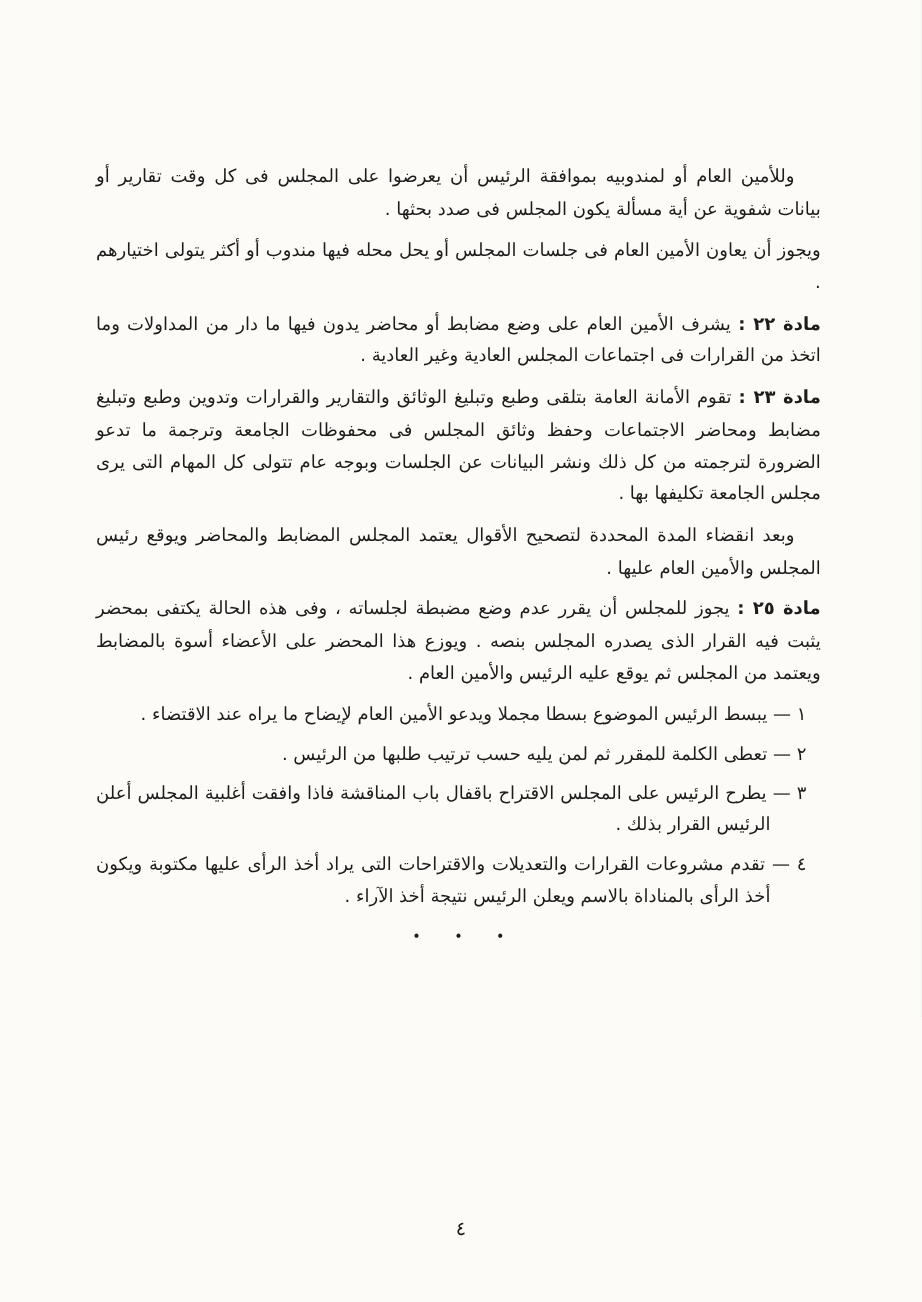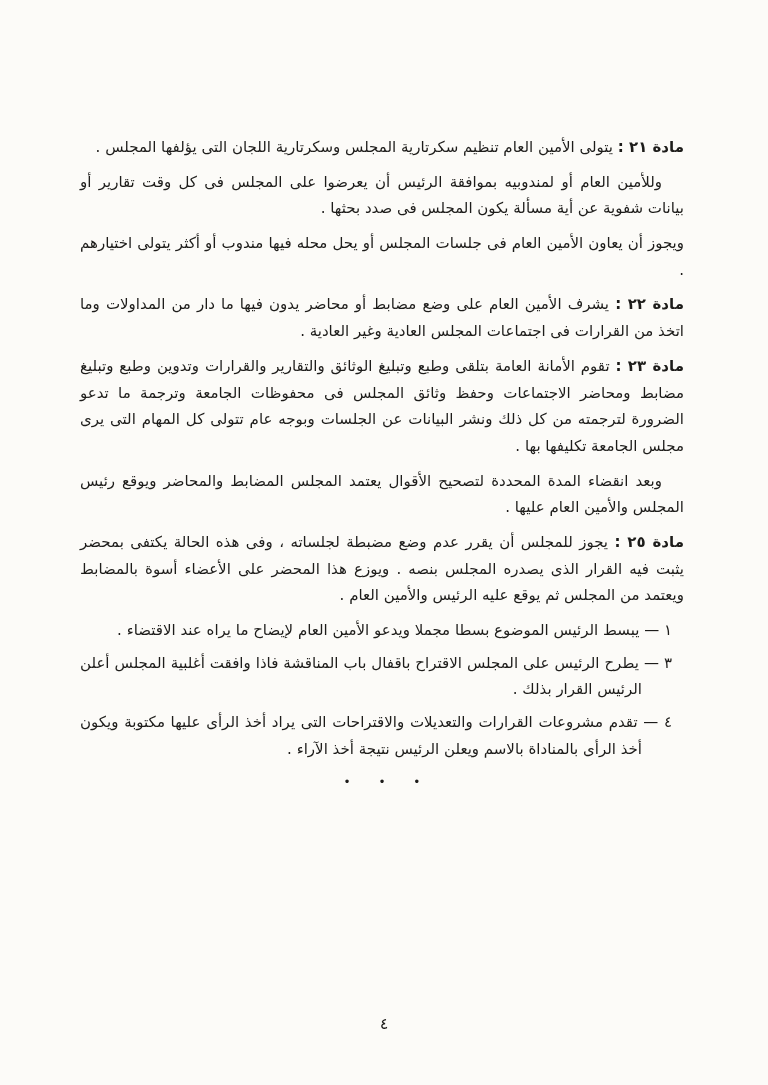--- a/index.html
+++ b/index.html
@@ -70,38 +70,38 @@
     font-size: 16px;
     color: #1d1c1a;
   }
 </style>
 </head>
 <body>
 
 <div class="page">
   <main class="content">
 
-    <p class="para article"><span class="lbl">مادة ٢١ :</span> <span>يتولى الأمين العام تنظيم سكرتارية المجلس وسكرتارية اللجان التى يؤلفها المجلس .</span></p>
 
     <p class="para indent"><span>وللأمين العام أو لمندوبيه بموافقة الرئيس أن يعرضوا على المجلس فى كل وقت تقارير أو بيانات شفوية عن أية مسألة يكون المجلس فى صدد بحثها .</span></p>
 
     <p class="para"><span>ويجوز أن يعاون الأمين العام فى جلسات المجلس أو يحل محله فيها مندوب أو أكثر يتولى اختيارهم .</span></p>
 
     <p class="para article"><span class="lbl">مادة ٢٢ :</span> <span>يشرف الأمين العام على وضع مضابط أو محاضر يدون فيها ما دار من المداولات وما اتخذ من القرارات فى اجتماعات المجلس العادية وغير العادية .</span></p>
 
     <p class="para article"><span class="lbl">مادة ٢٣ :</span> <span>تقوم الأمانة العامة بتلقى وطبع وتبليغ الوثائق والتقارير والقرارات وتدوين وطبع وتبليغ مضابط ومحاضر الاجتماعات وحفظ وثائق المجلس فى محفوظات الجامعة وترجمة ما تدعو الضرورة لترجمته من كل ذلك ونشر البيانات عن الجلسات وبوجه عام تتولى كل المهام التى يرى مجلس الجامعة تكليفها بها .</span></p>
 
 
     <p class="para indent"><span>وبعد انقضاء المدة المحددة لتصحيح الأقوال يعتمد المجلس المضابط والمحاضر ويوقع رئيس المجلس والأمين العام عليها .</span></p>
 
     <p class="para article"><span class="lbl">مادة ٢٥ :</span> <span>يجوز للمجلس أن يقرر عدم وضع مضبطة لجلساته ، وفى هذه الحالة يكتفى بمحضر يثبت فيه القرار الذى يصدره المجلس بنصه . ويوزع هذا المحضر على الأعضاء أسوة بالمضابط ويعتمد من المجلس ثم يوقع عليه الرئيس والأمين العام .</span></p>
 
 
     <p class="para list-item"><span class="num">١ —</span> <span>يبسط الرئيس الموضوع بسطا مجملا ويدعو الأمين العام لإيضاح ما يراه عند الاقتضاء .</span></p>
 
+    <p class="para list-item"><span class="num">٢ —</span> <span>تعطى الكلمة للمقرر ثم لمن يليه حسب ترتيب طلبها من الرئيس .</span></p>
 
     <p class="para list-item"><span class="num">٣ —</span> <span>يطرح الرئيس على المجلس الاقتراح باقفال باب المناقشة فاذا وافقت أغلبية المجلس أعلن الرئيس القرار بذلك .</span></p>
 
     <p class="para list-item"><span class="num">٤ —</span> <span>تقدم مشروعات القرارات والتعديلات والاقتراحات التى يراد أخذ الرأى عليها مكتوبة ويكون أخذ الرأى بالمناداة بالاسم ويعلن الرئيس نتيجة أخذ الآراء .</span></p>
 
 
     <div class="separator">• • •</div>
 
   </main>
 

